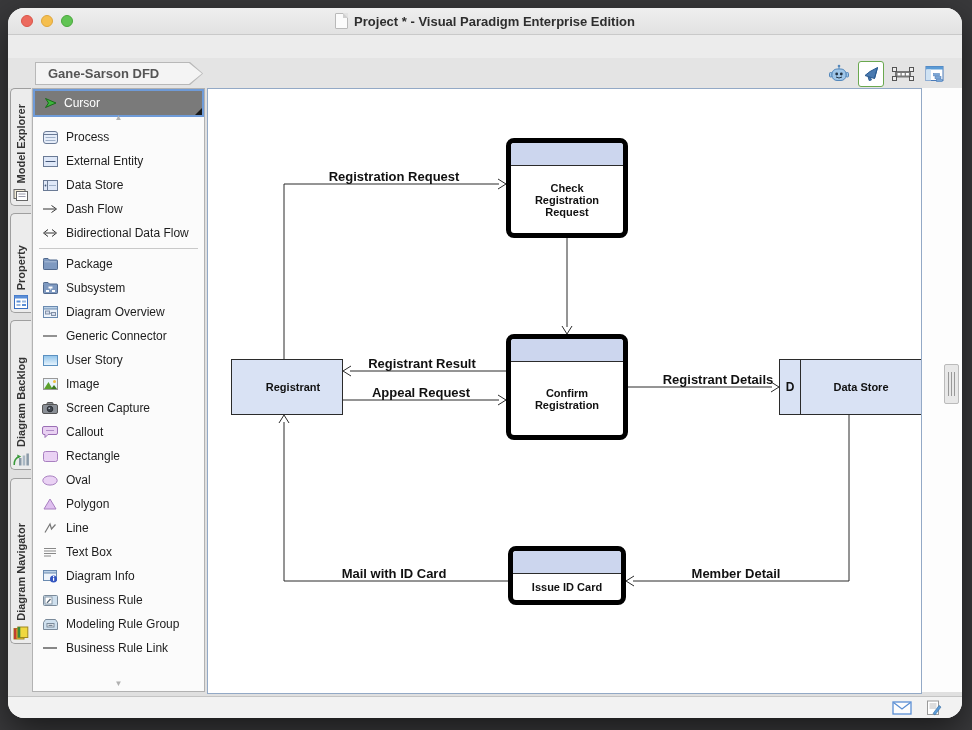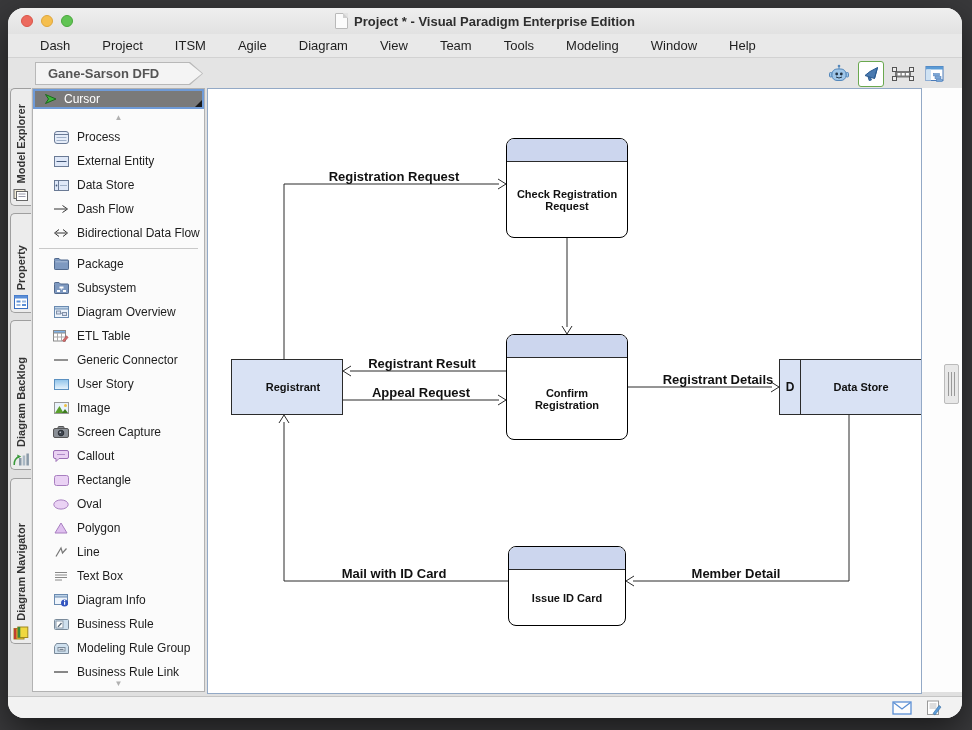--- a/index.html
+++ b/index.html
@@ -28,33 +28,33 @@
   .tbtn.selected{border-color:#6aa84f;background:#ffffff;}
   
   .main{position:absolute;left:0;top:80px;right:0;bottom:22px;background:#e0e0e0;}
   
   .tabstrip{position:absolute;left:0;top:0;width:24px;bottom:0;}
   .vtab{position:absolute;left:2px;width:21px;background:#ececec;border:1px solid #9f9f9f;border-right:none;border-radius:5px 0 0 5px;box-sizing:border-box;display:flex;flex-direction:column;align-items:center;justify-content:flex-end;padding-bottom:3px;gap:4px;}
   .vlabel{writing-mode:vertical-rl;transform:rotate(180deg);font-size:11px;font-weight:bold;color:#333;white-space:nowrap;}
   .vicon{width:16px;height:15px;display:flex;align-items:center;justify-content:center;}
   
   .palette{position:absolute;left:24px;top:0;width:173px;bottom:4px;background:#fbfbfb;border:1px solid #b2b2b2;box-sizing:border-box;overflow:hidden;}
-  .cursor-row{position:absolute;left:0;top:0;right:0;height:20px;background:#7a7a7a;border:2px solid #6f9bd8;box-sizing:border-box;display:flex;align-items:center;gap:7px;padding-left:8px;color:#fff;font-size:12px;}
+  .cursor-row{position:absolute;left:0;top:0;right:0;height:28px;background:#7a7a7a;border:2px solid #6f9bd8;box-sizing:border-box;display:flex;align-items:center;gap:7px;padding-left:8px;color:#fff;font-size:12px;}
   .corner-tri{position:absolute;right:0;bottom:0;width:0;height:0;border-style:solid;border-width:0 0 7px 7px;border-color:transparent transparent #1a1a1a transparent;}
   .scroll-ind{position:absolute;left:0;right:0;text-align:center;color:#b0b0b0;font-size:8px;line-height:10px;}
   .pitems{position:absolute;left:0;top:36px;right:0;}
-  .pi{height:24px;display:flex;align-items:center;gap:6px;padding-left:18px;font-size:12px;color:#1d1d1d;}
+  .pi{height:24px;display:flex;align-items:center;gap:6px;padding-left:7px;font-size:12px;color:#1d1d1d;}
   .ic{width:20px;min-width:20px;display:flex;align-items:center;justify-content:center;}
   .sep{height:7px;display:flex;align-items:center;padding:0 6px;}
   .sep span{display:block;width:100%;height:1px;background:#c9c9c9;}
   
   .canvas{position:absolute;left:199px;top:0;width:713px;height:604px;background:#ffffff;border:1px solid #93a9c6;box-sizing:content-box;overflow:hidden;}
   .flows{position:absolute;left:0;top:0;}
   .node{position:absolute;box-sizing:border-box;font-size:11px;font-weight:600;color:#111;}
-  .process{border:1px solid #000000;border-radius:8px;background:#fff;overflow:hidden;display:flex;flex-direction:column;}
+  .process{border:5px solid #000000;border-radius:8px;background:#fff;overflow:hidden;display:flex;flex-direction:column;}
   .phead{height:22px;min-height:22px;background:#ccd6ee;border-bottom:1px solid #2b2b2b;}
   .pbody{flex:1;display:flex;align-items:center;justify-content:center;text-align:center;padding:2px 6px;}
   .entity{background:#d9e2f4;border:1px solid #2b2b2b;display:flex;align-items:center;justify-content:center;text-align:center;padding-left:12px;}
   .dstore{background:#d9e2f4;border:1px solid #2b2b2b;border-right:none;display:flex;}
   .dsid{width:20px;min-width:20px;border-right:1px solid #2b2b2b;display:flex;align-items:center;justify-content:center;font-size:12px;}
   .dsbody{flex:1;display:flex;align-items:center;justify-content:center;text-align:center;}
   .flabel{position:absolute;font-size:13px;font-weight:600;color:#111;text-align:center;white-space:nowrap;}
   
   .gutter{position:absolute;left:914px;top:0;right:0;height:604px;background:#fdfdfd;}
   .grip{position:absolute;right:3px;top:276px;width:13px;height:38px;background:#e8e8e8;border:1px solid #bbb;border-radius:2px;display:flex;align-items:center;justify-content:center;gap:2px;}
@@ -73,33 +73,20 @@
       <div class="tl red"></div>
       <div class="tl yellow"></div>
       <div class="tl green"></div>
     </div>
     <div class="title-wrap">
       <span class="doc-icon"></span>
       <span class="title-text">Project * - Visual Paradigm Enterprise Edition</span>
     </div>
   </div>
 
-  <div class="menubar">
-    <span class="menu-item">Dash</span>
-    <span class="menu-item">Project</span>
-    <span class="menu-item">ITSM</span>
-    <span class="menu-item">Agile</span>
-    <span class="menu-item">Diagram</span>
-    <span class="menu-item">View</span>
-    <span class="menu-item">Team</span>
-    <span class="menu-item">Tools</span>
-    <span class="menu-item">Modeling</span>
-    <span class="menu-item">Window</span>
-    <span class="menu-item">Help</span>
-  </div>
 
   <div class="crumbbar">
     <div class="crumb">
       <div class="crumb-inner">
           <span>Gane-Sarson DFD</span>
         </div>
     </div>
     <div class="toolbar-icons">
       <div class="tbtn">
         <svg width="22" height="20" viewBox="0 0 22 20">
@@ -296,33 +283,20 @@
                 <rect x="0.5" y="0.5" width="14" height="2.5" fill="#bcd2e8" stroke="#6a8ab0"></rect>
                 <rect x="2.5" y="5" width="4" height="3" fill="#d8dfee" stroke="#8090a8"></rect>
                 <rect x="8.5" y="6.5" width="4" height="3" fill="#d8dfee" stroke="#8090a8"></rect>
                 <line x1="6.5" y1="6.5" x2="8.5" y2="8" stroke="#8090a8"></line>
               </svg>
             </span>
           <span class="pl">Diagram Overview</span>
         </div>
         <div class="pi">
           <span class="ic">
-              <svg width="16" height="12" viewBox="0 0 16 12">
-                <rect x="0.5" y="0.5" width="12" height="10.5" fill="#fff" stroke="#888"></rect>
-                <rect x="0.5" y="0.5" width="12" height="2.5" fill="#7fb2e5" stroke="#888"></rect>
-                <line x1="4.5" y1="3" x2="4.5" y2="11" stroke="#aaa"></line>
-                <line x1="8.5" y1="3" x2="8.5" y2="11" stroke="#aaa"></line>
-                <line x1="0.5" y1="7" x2="12.5" y2="7" stroke="#aaa"></line>
-                <path d="M9.5 10.5 L13.5 5.8 L15.2 7.3 L11.2 12 Z" fill="#d06a6a" stroke="#a04848" stroke-width="0.5"></path>
-              </svg>
-            </span>
-          <span class="pl">ETL Table</span>
-        </div>
-        <div class="pi">
-          <span class="ic">
               <svg width="16" height="4" viewBox="0 0 16 4">
                 <line x1="1" y1="2" x2="15" y2="2" stroke="#777" stroke-width="1.6"></line>
               </svg>
             </span>
           <span class="pl">Generic Connector</span>
         </div>
         <div class="pi">
           <span class="ic">
               <svg width="15" height="11" viewBox="0 0 15 11">
                 <defs>
@@ -492,21 +466,21 @@
       <div class="node process" style="left:298px;top:49px;width:122px;height:100px;">
         <div class="phead"></div>
         <div class="pbody">Check Registration Request</div>
       </div>
 
       <div class="node process" style="left:298px;top:245px;width:122px;height:106px;">
         <div class="phead"></div>
         <div class="pbody">Confirm Registration</div>
       </div>
 
-      <div class="node process" style="left:300px;top:457px;width:118px;height:80px;">
+      <div class="node process" style="left:300px;top:457px;width:118px;height:59px;">
         <div class="phead"></div>
         <div class="pbody">Issue ID Card</div>
       </div>
 
       <div class="node entity" style="left:23px;top:270px;width:112px;height:56px;">
         <span>Registrant</span>
       </div>
 
       <div class="node dstore" style="left:571px;top:270px;width:142px;height:56px;">
         <div class="dsid">D</div>

